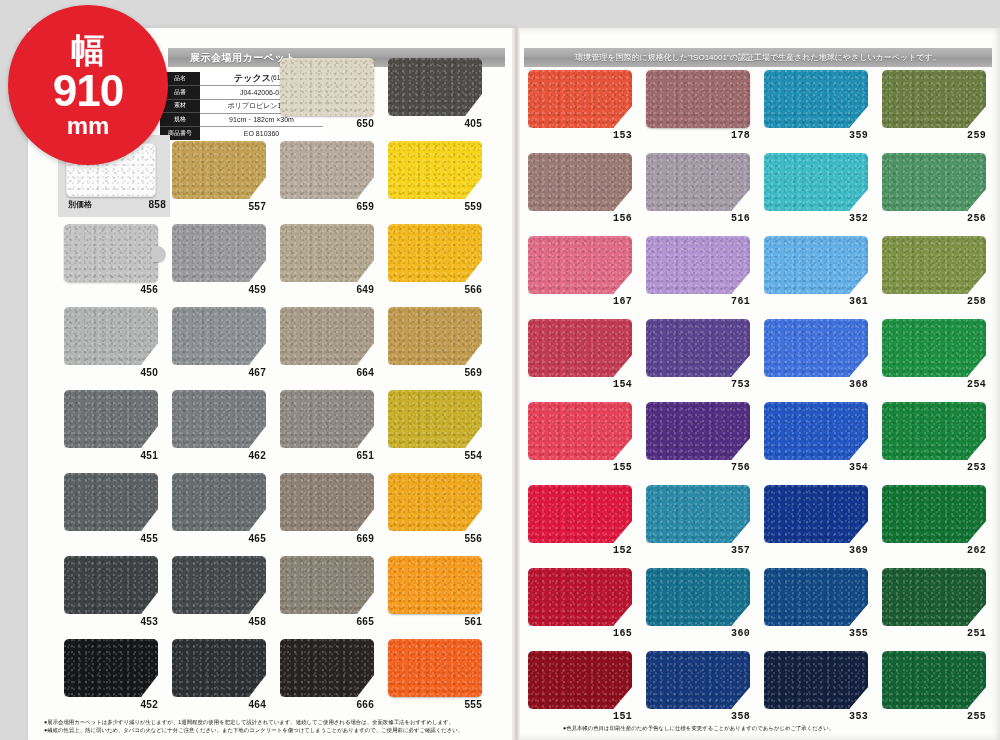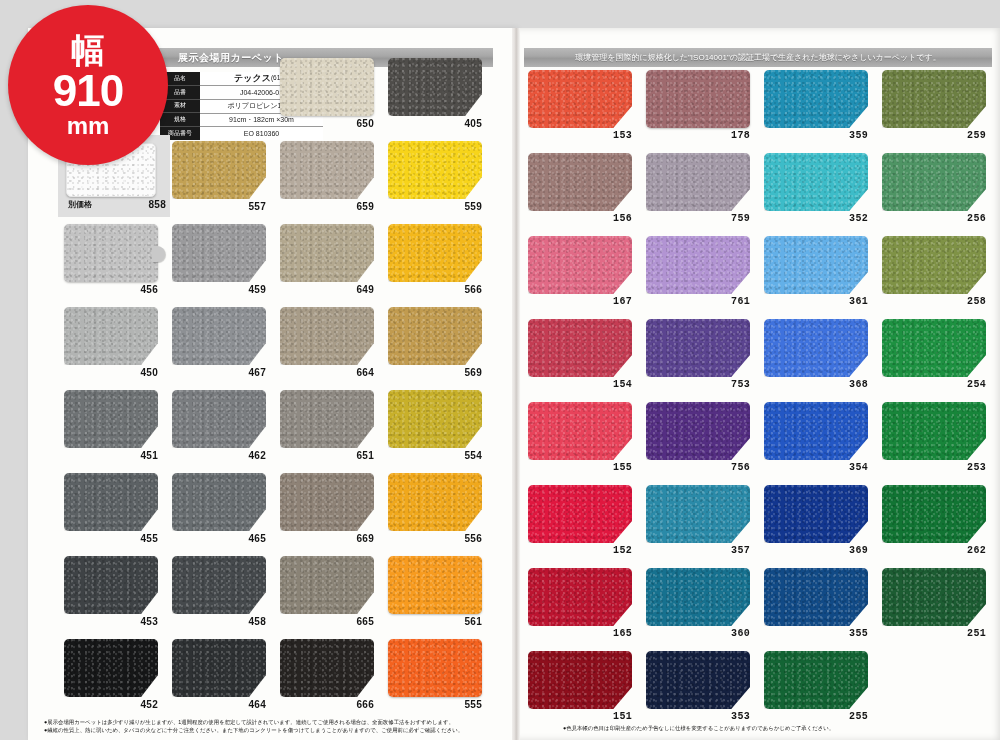--- a/index.html
+++ b/index.html
@@ -32,21 +32,21 @@
   
   .header-bar{
     position:absolute;height:19px;
     background:linear-gradient(to bottom,#b9b9b9 0%,#a7a7a7 42%,#999999 55%,#b2b2b2 100%);
     color:#ffffff;
     font-size:10px;font-weight:bold;
     display:flex;align-items:center;
     letter-spacing:.5px;
     text-shadow:0 1px 0 rgba(0,0,0,.25);
   }
-  #left-header{left:156px;top:48px;width:337px;justify-content:flex-start;padding-left:22px;box-sizing:border-box;}
+  #left-header{left:168px;top:48px;width:337px;justify-content:flex-start;padding-left:22px;box-sizing:border-box;}
   #right-header{left:524px;top:48px;width:468px;justify-content:center;font-size:8px;font-weight:normal;letter-spacing:0;}
 
   
   #spec-table{
     position:absolute;left:160px;top:72px;width:163px;height:68px;
     display:flex;font-size:7.5px;
   }
   #spec-labels{
     width:40px;background:#1a1a1a;color:#ffffff;
     display:flex;flex-direction:column;
@@ -411,21 +411,21 @@
       <div class="cell" id="cell-156">
         <div class="swatch clip" style="background: rgb(156, 123, 118);">
           <div class="texture"></div>
         </div>
         <div class="code">156</div>
       </div>
       <div class="cell" id="cell-759">
         <div class="swatch clip" style="background: rgb(164, 154, 168);">
           <div class="texture"></div>
         </div>
-        <div class="code">759</div>
+        <div class="code">516</div>
       </div>
       <div class="cell" id="cell-352">
         <div class="swatch clip" style="background: rgb(61, 188, 200);">
           <div class="texture"></div>
         </div>
         <div class="code">352</div>
       </div>
       <div class="cell" id="cell-256">
         <div class="swatch clip" style="background: rgb(78, 148, 100);">
           <div class="texture"></div>
@@ -550,20 +550,26 @@
         <div class="swatch clip" style="background: rgb(28, 92, 50);">
           <div class="texture"></div>
         </div>
         <div class="code">251</div>
       </div>
       <div class="cell" id="cell-151">
         <div class="swatch clip" style="background: rgb(141, 14, 28);">
           <div class="texture"></div>
         </div>
         <div class="code">151</div>
+      </div>
+      <div class="cell" id="cell-358">
+        <div class="swatch clip" style="background: rgb(22, 57, 124);">
+          <div class="texture"></div>
+        </div>
+        <div class="code">358</div>
       </div>
       <div class="cell" id="cell-353">
         <div class="swatch clip" style="background: rgb(20, 32, 63);">
           <div class="texture"></div>
         </div>
         <div class="code">353</div>
       </div>
       <div class="cell" id="cell-255">
         <div class="swatch clip" style="background: rgb(19, 100, 52);">
           <div class="texture"></div>

